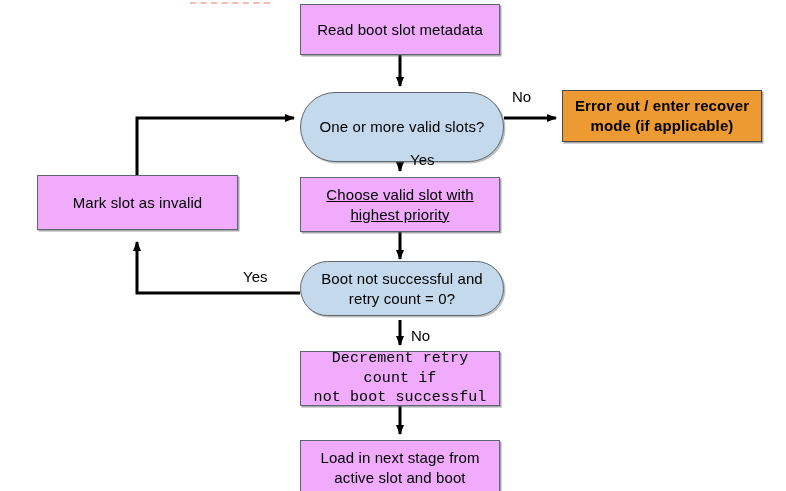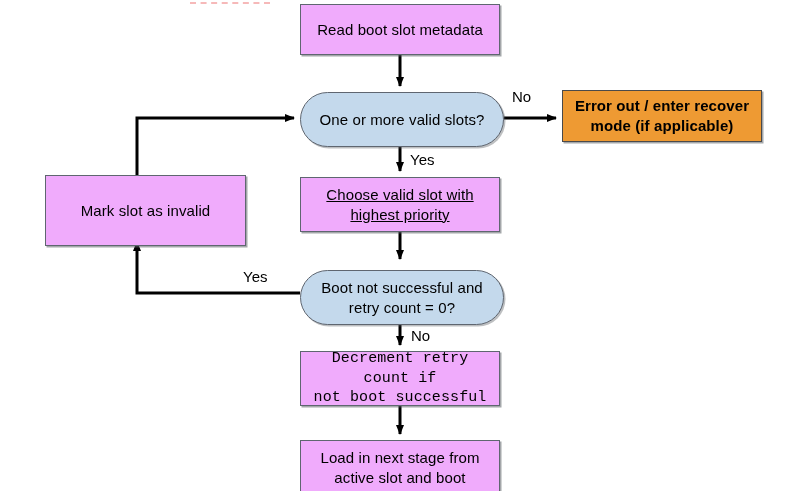--- a/index.html
+++ b/index.html
@@ -107,39 +107,39 @@
     <path d="M400,320 L400,345" stroke="#000000" stroke-width="3" fill="none" marker-end="url(#arrowhead)"></path>
 
     
     <path d="M400,406 L400,434" stroke="#000000" stroke-width="3" fill="none" marker-end="url(#arrowhead)"></path>
   </svg>
 
   <div class="node process" style="left:300px; top:4px; width:200px; height:51px;">
     <span class="label">Read boot slot metadata</span>
   </div>
 
-  <div class="node decision" style="left:300px; top:92px; width:204px; height:55px;">
+  <div class="node decision" style="left:300px; top:92px; width:204px; height:70px;">
     <span class="label">One or more valid slots?</span>
   </div>
 
   <div class="node terminal" style="left:562px; top:90px; width:200px; height:52px;font-weight:bold;">
     <span class="label">Error out / enter recover
 mode (if applicable)</span>
   </div>
 
-  <div class="node process" style="left:37px; top:175px; width:201px; height:71px;margin-left:8px;">
+  <div class="node process" style="left:37px; top:175px; width:201px; height:55px;">
     <span class="label">Mark slot as invalid</span>
   </div>
 
   <div class="node process" style="left:300px; top:177px; width:200px; height:55px;text-decoration:underline;">
     <span class="label">Choose valid slot with
 highest priority</span>
   </div>
 
-  <div class="node decision" style="left:300px; top:270px; width:204px; height:55px;">
+  <div class="node decision" style="left:300px; top:261px; width:204px; height:55px;">
     <span class="label">Boot not successful and
 retry count = 0?</span>
   </div>
 
   <div class="node process" style="left:300px; top:351px; width:200px; height:55px;font-family:Liberation Mono, monospace;">
     <span class="label">Decrement retry count if
 not boot successful</span>
   </div>
 
   <div class="node process" style="left:300px; top:440px; width:200px; height:55px;">

